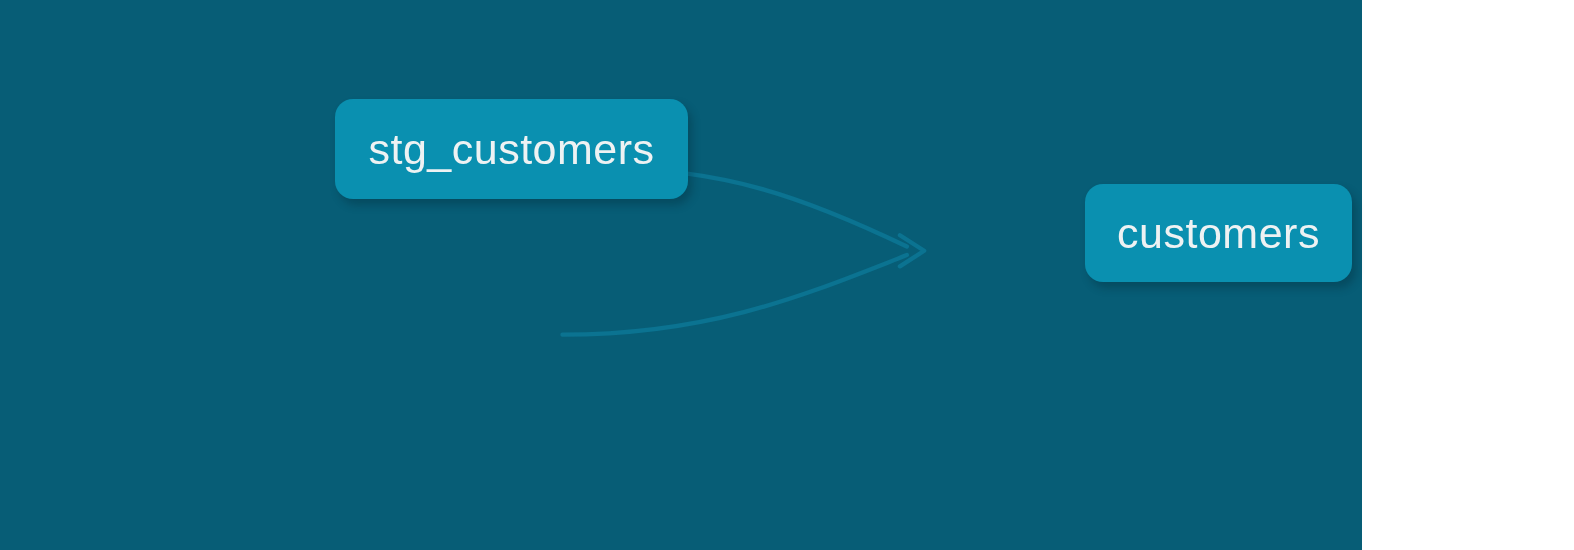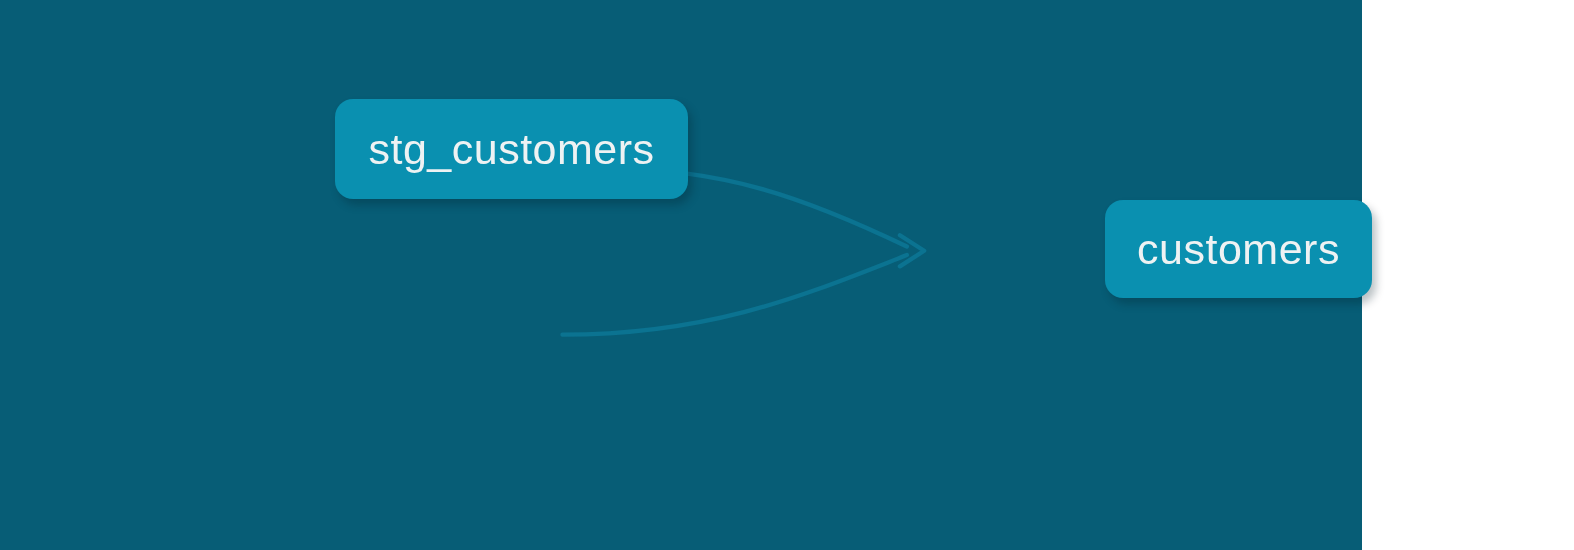--- a/index.html
+++ b/index.html
@@ -44,21 +44,21 @@
     color: var(--node-text);
     border-radius: 18px;
     font-size: 43px;
     letter-spacing: 0.5px;
     box-shadow: 4px 6px 8px rgba(0, 30, 40, 0.28);
     cursor: pointer;
     user-select: none;
   }
   .node-stg-customers { left: 335px; top: 99px;  width: 353px; height: 100px; }
   .node-stg-orders    { left: 378px; top: 296px; width: 269px; height: 100px; }
-  .node-customers     { left: 1085px; top: 200px; width: 267px; height: 98px; margin-left: 20px; }
+  .node-customers     { left: 1085px; top: 184px; width: 267px; height: 98px; }
 </style>
 </head>
 <body>
 
 <div class="canvas">
 
   <svg class="edges" viewBox="0 0 1574 550" xmlns="http://www.w3.org/2000/svg">
     <path d="M 690 151 C 840 151 935 188 1048 242"></path>
     <path d="M 650 344 C 825 344 935 296 1048 252"></path>
     <path d="M 1040 229 L 1068 247 L 1040 265"></path>

